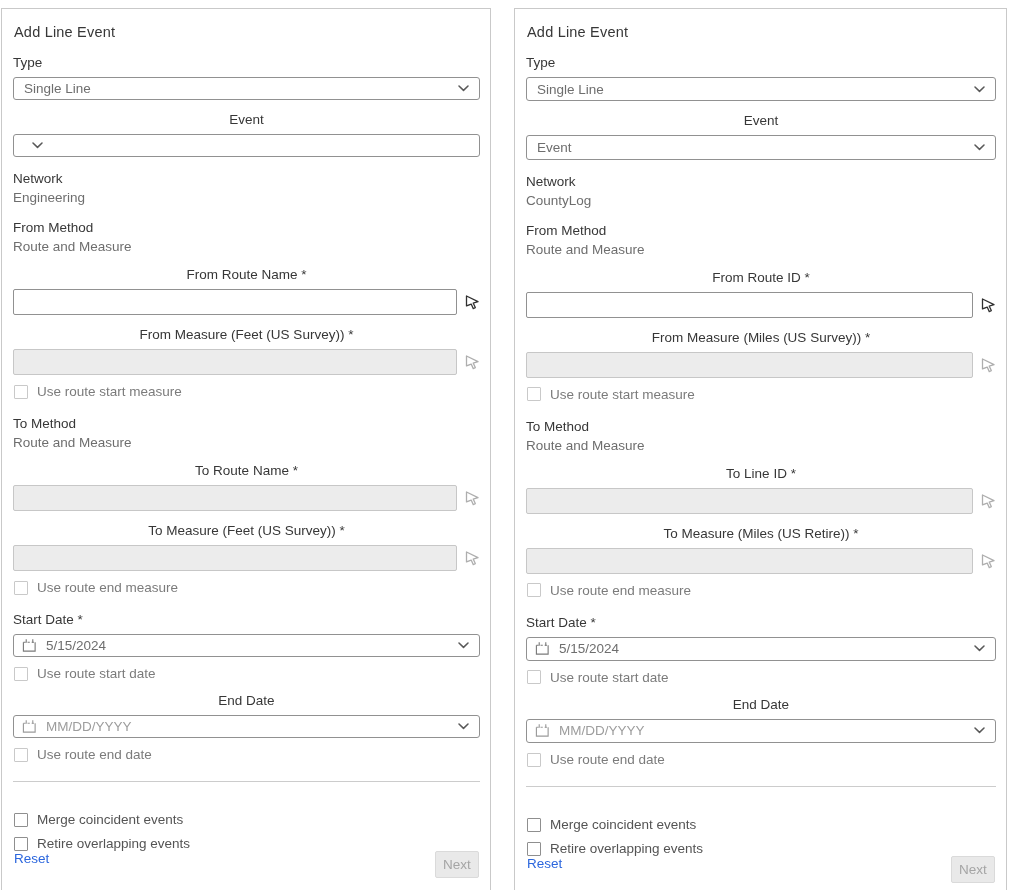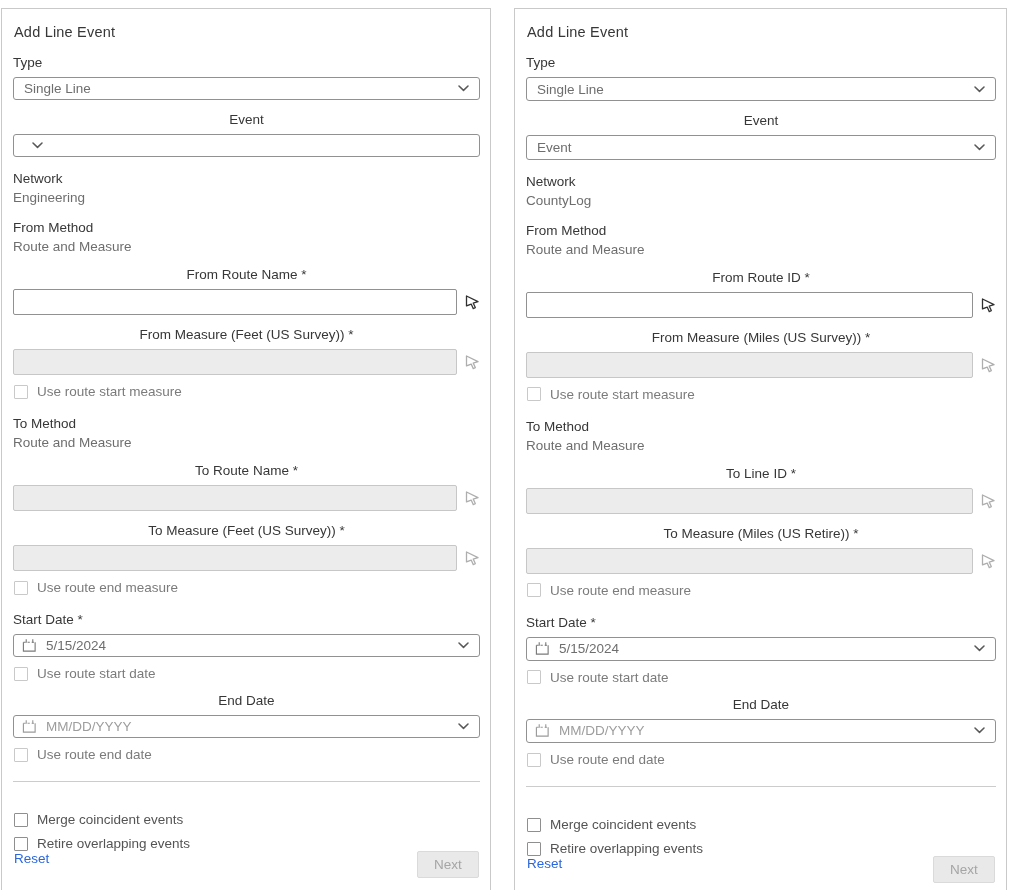--- a/index.html
+++ b/index.html
@@ -61,21 +61,21 @@
   .cb-row.off .cb-label { color:#7b7b7b; }
   .cb-row.opt { cursor:pointer; }
 
   .divider { border-top:1px solid #cccccc; margin-top:19px; }
   .cb-row.first-after-divider { margin-top:30px; }
 
   .spacer { flex:1 1 auto; }
   .footer { display:flex; align-items:flex-start; justify-content:space-between; padding:0 1px; }
   .reset-link { font-size:13.5px; color:#2b66dd; text-decoration:none; cursor:pointer; }
   .next-btn {
-    width:62px; height:27px; background:#e9e9e9; border:1px solid #dadada; border-radius:2px;
+    width:44px; height:27px; background:#e9e9e9; border:1px solid #dadada; border-radius:2px;
     color:#a5a5a5; font-size:13.5px; font-family:inherit;
   }
   svg { display:block; }
 </style>
 </head>
 <body>
 
 <svg width="0" height="0" style="position:absolute">
   <defs>
     <g id="i-chev">

